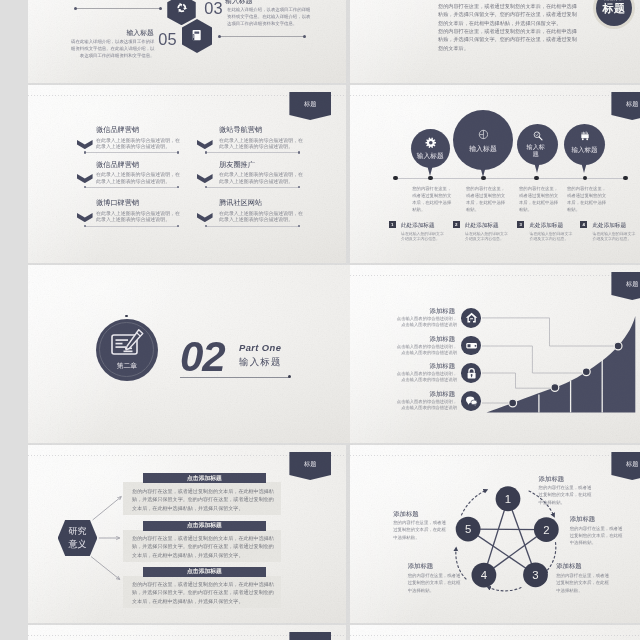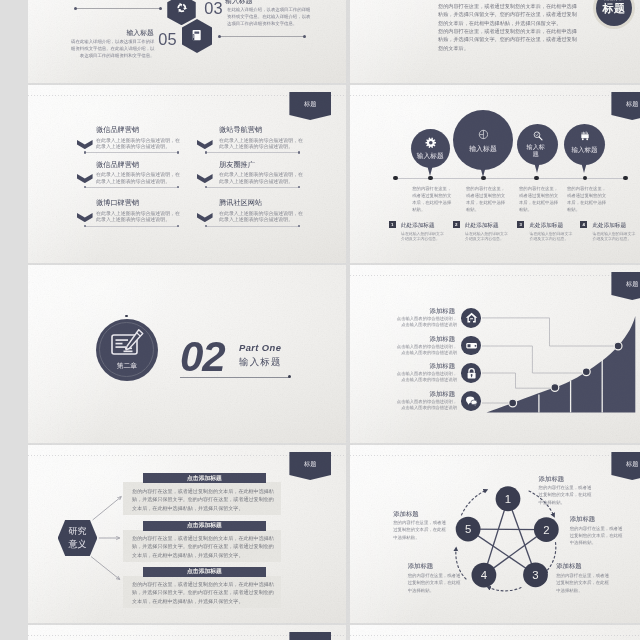--- a/index.html
+++ b/index.html
@@ -250,21 +250,21 @@
     <div class="body" style="left:12.3px;top:9.3px;width:46px;font-size:3.9px;line-height:5.6px;color:#8a8c95;">请在此输入您的详细文字介绍及文字内容信息。</div>
   </div>
   <div style="position:absolute;left:230.2px;top:136.4px;">
     <div style="position:absolute;left:0;top:0;width:7.1px;height:7.1px;background:#3b3d4d;color:#fff;
                 font-size:4.4px;line-height:7.2px;text-align:center;font-weight:bold;">4</div>
     <div class="ttl" style="left:12.3px;top:0.3px;font-size:5.6px;line-height:7px;white-space:nowrap;letter-spacing:0;">此处添加标题</div>
     <div class="body" style="left:12.3px;top:9.3px;width:46px;font-size:3.9px;line-height:5.6px;color:#8a8c95;">请在此输入您的详细文字介绍及文字内容信息。</div>
   </div>
 </div>
 
-<div class="slide" style="left:0px;top:265px;">
+<div class="slide" style="left:0px;top:265px;padding-left:9px;">
   <div class="paper"></div>
 
   <div style="position:absolute;left:67.7px;top:53.7px;width:62.3px;height:62.3px;border-radius:50%;background:#474a60;">
     <div style="position:absolute;left:3.6px;top:3.6px;width:53px;height:53px;border-radius:50%;border:0.8px solid #656879;"></div>
     <svg width="34" height="27" viewBox="0 0 68 54" style="position:absolute;left:14.2px;top:10.3px;">
       <rect x="4" y="12" width="50" height="38" rx="4" ry="4" fill="none" stroke="#eceaf0" stroke-width="3.2"></rect>
       <rect x="11" y="20.5" width="25" height="3.3" fill="#eceaf0"></rect>
       <rect x="11" y="27.5" width="14" height="3.3" fill="#eceaf0"></rect>
       <rect x="11" y="34.5" width="21" height="3.3" fill="#eceaf0"></rect>
       <rect x="30" y="37" width="14" height="3.3" fill="#eceaf0"></rect>

